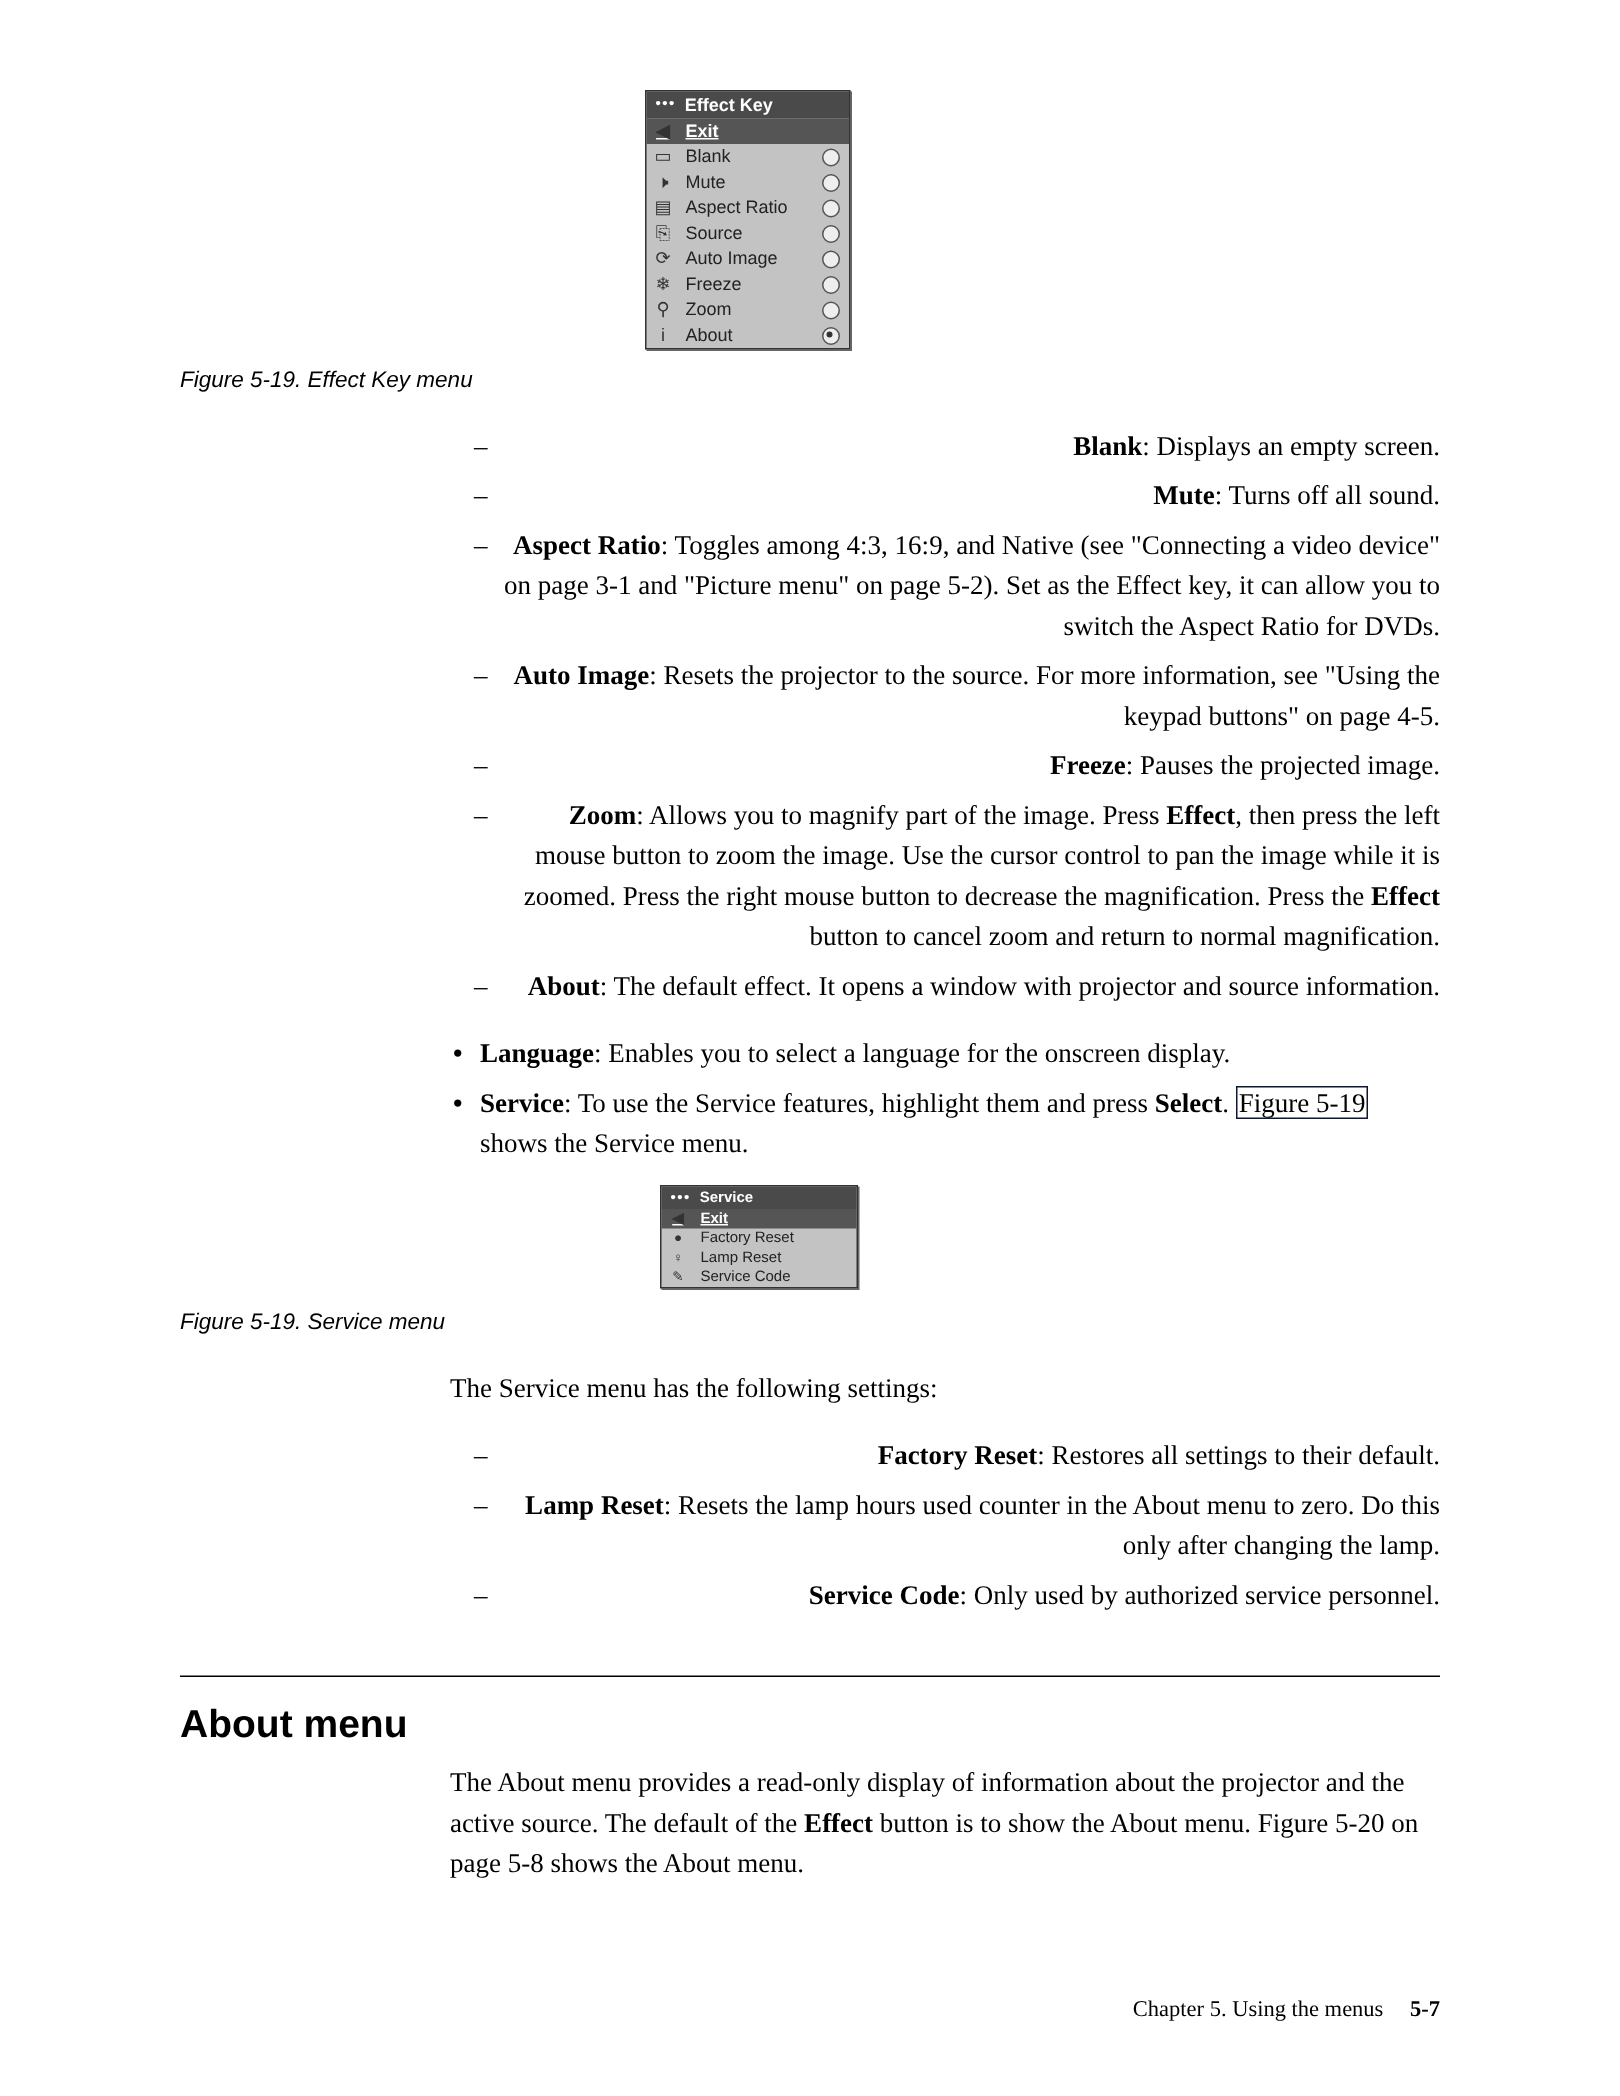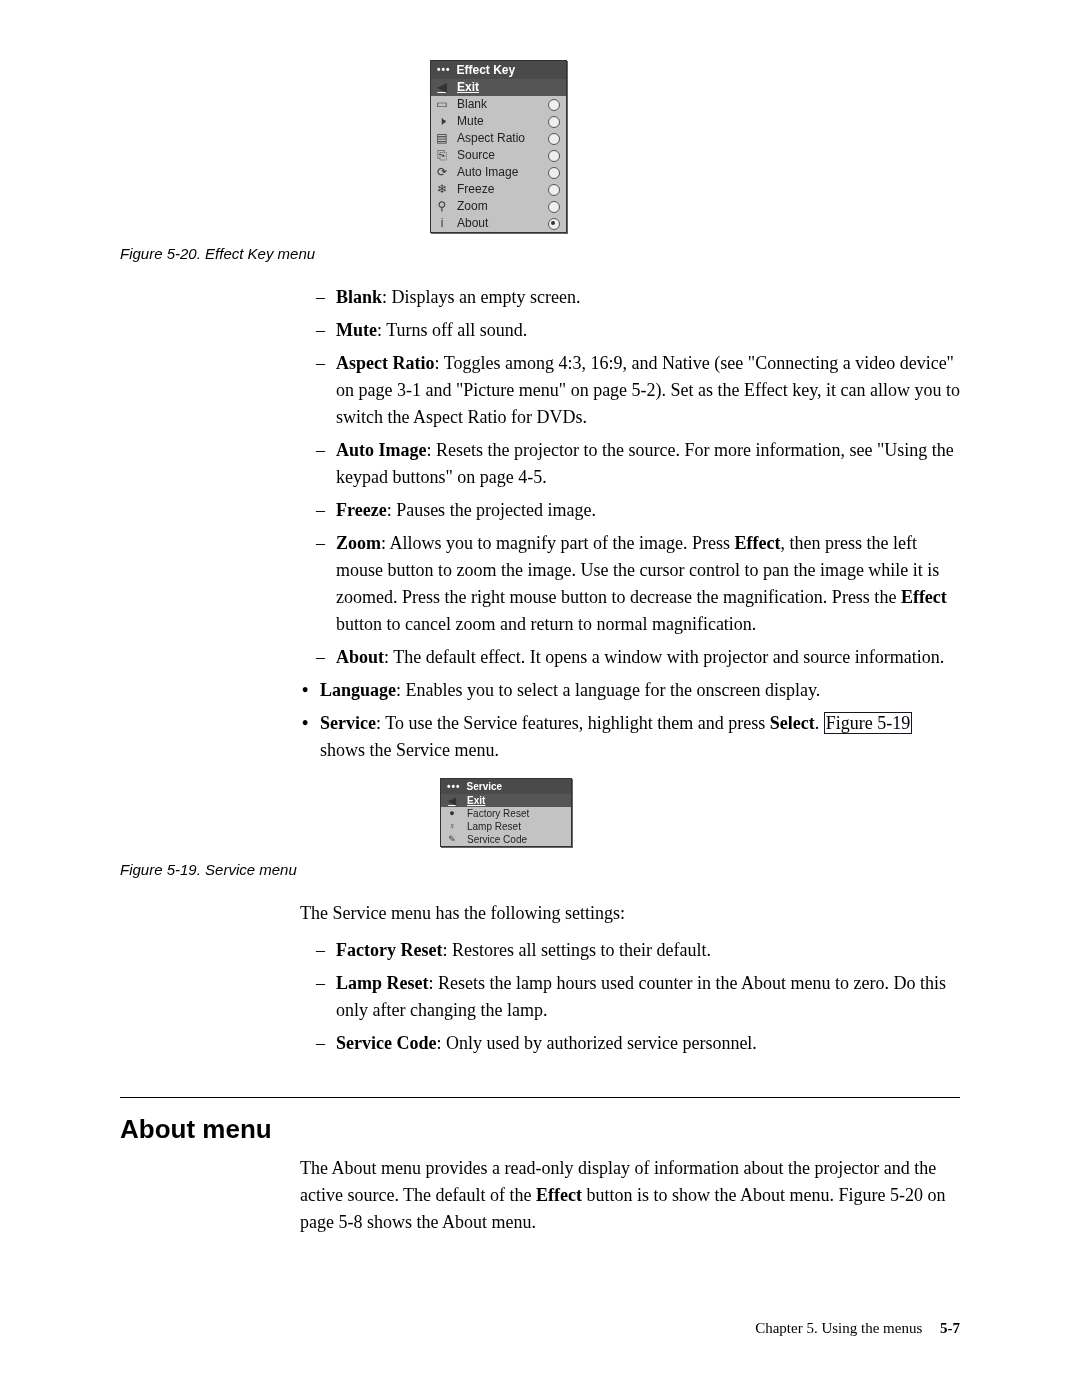--- a/index.html
+++ b/index.html
@@ -80,22 +80,23 @@
     margin-left: 180px;
   }
   .intro {
     font-size: 18px;
     line-height: 1.5;
     margin: 10px 0;
   }
   ul.dash {
     list-style: none;
     padding-left: 22px;
-    margin: 6px 0;
-    position: relative;
+    margin: 18px 0;
+    position: relative;
+    text-align: right;
   }
   ul.dash > li {
     position: relative;
     padding-left: 14px;
     font-size: 18px;
     line-height: 1.5;
     margin: 6px 0;
   }
   ul.dash > li::before {
     content: "–";
@@ -128,21 +129,21 @@
   }
   h2.section {
     font-family: Arial, Helvetica, sans-serif;
     font-size: 26px;
     font-weight: bold;
     margin: 16px 0 10px 0;
   }
   .link { border: 1px solid #0f172a; padding: 0 1px; }
   .footer {
     position: absolute;
-    bottom: 60px;
+    bottom: 48px;
     right: 120px;
     font-size: 15px;
     font-family: "Book Antiqua", Palatino, Georgia, serif;
   }
   .footer .pn { font-weight: bold; margin-left: 14px; }
   .dots { letter-spacing: 1px; font-size: 10px; }
   .small-menu-text { font-size: 12px; color: #222; }
   .small-menu-text2 { font-size: 10px; color: #222; }
 </style>
 </head>
@@ -198,21 +199,21 @@
         </div>
         <div class="menu-row">
           <span class="ic">i</span>
           <span class="small-menu-text">About</span>
           <span class="radio sel"></span>
         </div>
       </div>
     </div>
   </div>
 
-  <div class="figcap">Figure 5-20. Effect Key menu</div>
+  <div class="figcap">Figure 5-19. Effect Key menu</div>
 
   <div class="body-col">
 
     <ul class="dash">
       <li><span class="b">Blank</span><span>: Displays an empty screen.</span></li>
       <li><span class="b">Mute</span><span>: Turns off all sound.</span></li>
       <li><span class="b">Aspect Ratio</span><span>: Toggles among 4:3, 16:9, and Native (see "Connecting a video device" on page 3-1 and "Picture menu" on page 5-2). Set as the Effect key, it can allow you to switch the Aspect Ratio for DVDs.</span></li>
       <li><span class="b">Auto Image</span><span>: Resets the projector to the source. For more information, see "Using the keypad buttons" on page 4-5.</span></li>
       <li><span class="b">Freeze</span><span>: Pauses the projected image.</span></li>
       <li><span class="b">Zoom</span><span>: Allows you to magnify part of the image. Press </span><span class="b">Effect</span><span>, then press the left mouse button to zoom the image. Use the cursor control to pan the image while it is zoomed. Press the right mouse button to decrease the magnification. Press the </span><span class="b">Effect</span><span> button to cancel zoom and return to normal magnification.</span></li>

